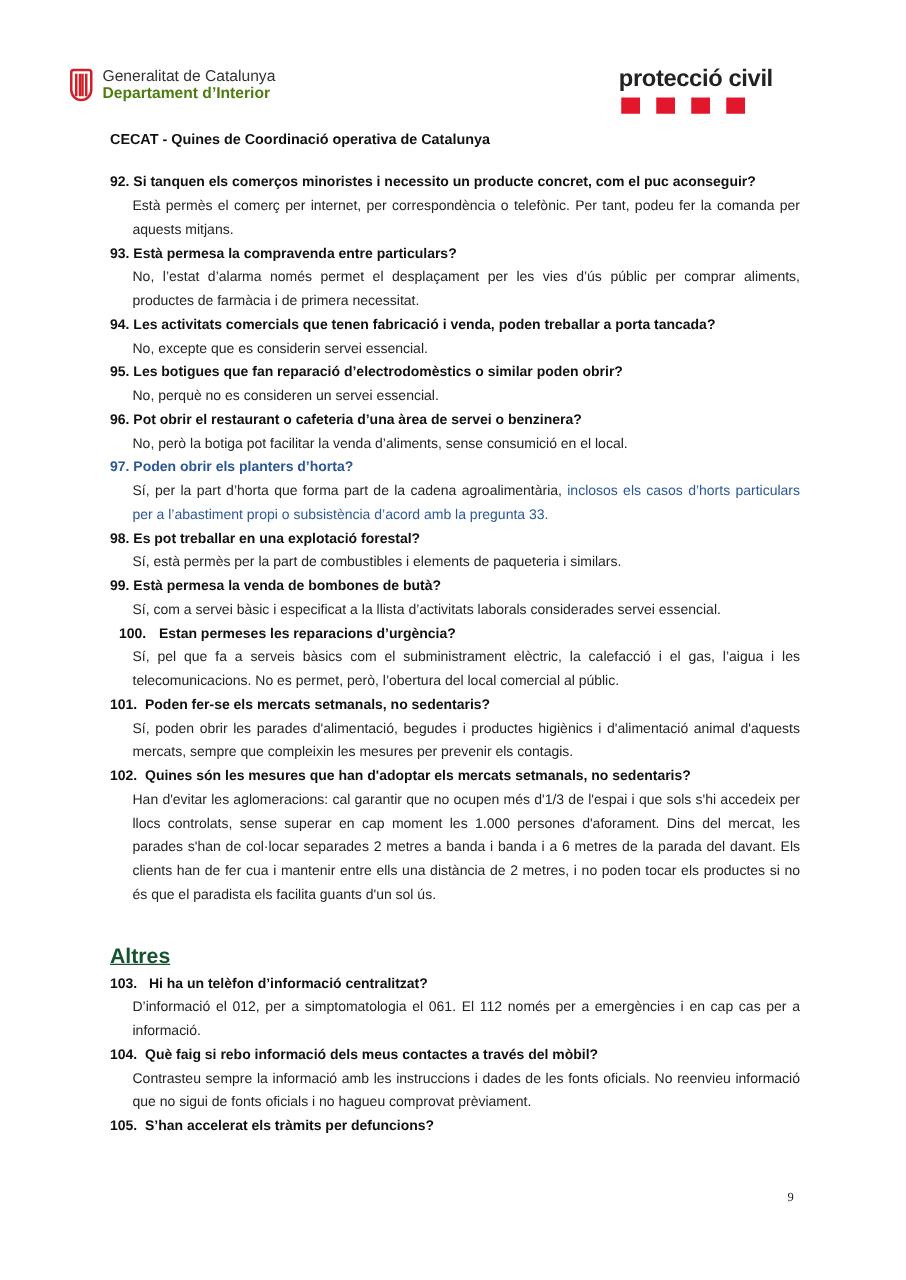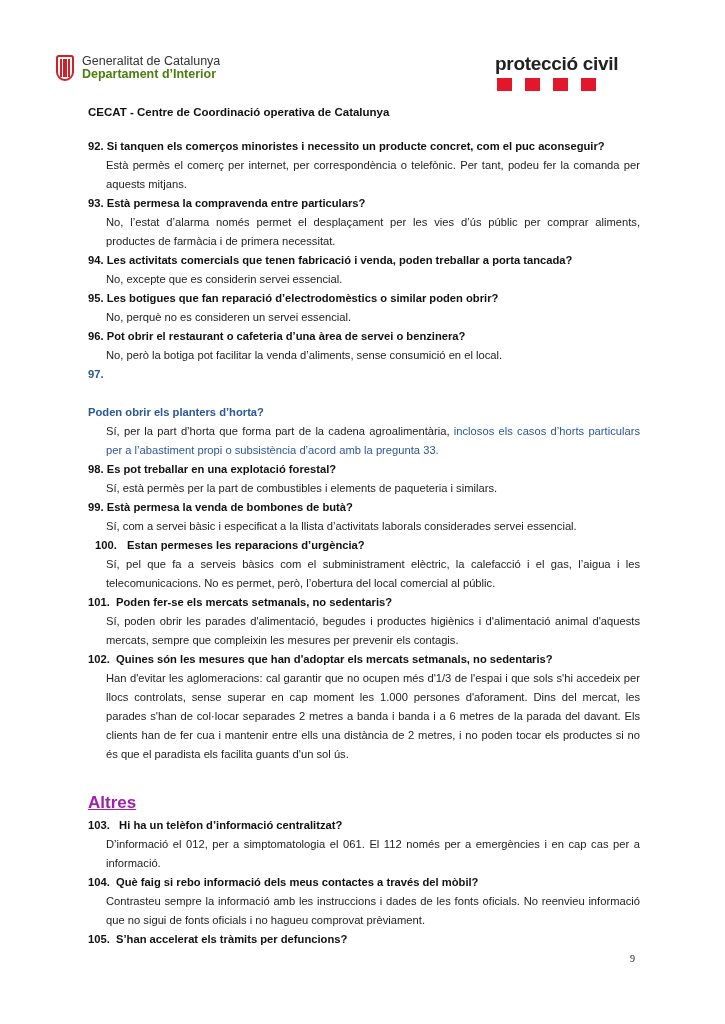--- a/index.html
+++ b/index.html
@@ -16,25 +16,25 @@
   .pc-title { font-size: 19px; font-weight: bold; color: #222; letter-spacing: -0.3px; line-height: 20px; }
   .pc-squares { display: flex; gap: 13px; margin-top: 4px; margin-left: 2px; }
   .pc-squares span { width: 15px; height: 13px; background: #e3172c; display: block; }
 
   .cecat { position: absolute; left: 88px; top: 106px; font-size: 11.5px; font-weight: bold; color: #111; }
 
   .content { position: absolute; left: 88px; top: 137px; width: 552px; font-family: "Liberation Sans", sans-serif; font-size: 11.2px; }
   .q { font-weight: bold; line-height: 19px; color: #111; display: flex; }
   .q .num { display: inline-block; }
   .q .num.wide { width: 36px; text-align: center; }
-  .q.blue { color: #2b5796; flex-direction: column; }
+  .q.blue { color: #2b5796; }
   .a { padding-left: 18px; line-height: 19px; text-align: justify; color: #222; }
   .a .blue { color: #2b5796; }
 
-  .section-title { font-size: 17px; font-weight: bold; text-decoration: underline; margin-top: 28px; margin-bottom: 2px; line-height: 22px; color: #a21caf; }
+  .section-title { font-size: 17px; font-weight: bold; text-decoration: underline; margin-top: 28px; margin-bottom: 2px; line-height: 22px; color: #14532d; }
 
   .page-number { position: absolute; left: 630px; top: 953px; font-family: "Liberation Serif", serif; font-size: 10px; color: #222; }
 </style>
 </head>
 <body>
 
 <div class="header-left">
   <div class="gencat-emblem">
       <span></span>
       <span></span>
@@ -50,21 +50,21 @@
 <div class="header-right">
   <div class="pc-title">protecció civil</div>
   <div class="pc-squares">
       <span></span>
       <span></span>
       <span></span>
       <span></span>
     </div>
 </div>
 
-<div class="cecat">CECAT - Centre de Coordinació operativa de Catalunya</div>
+<div class="cecat">CECAT - Quines de Coordinació operativa de Catalunya</div>
 
 <div class="content">
   <div>
     <div class="q"><span class="num">92.</span>&nbsp;<span>Si tanquen els comerços minoristes i necessito un producte concret, com el puc aconseguir?</span></div>
     <div class="a">Està permès el comerç per internet, per correspondència o telefònic. Per tant, podeu fer la comanda per aquests mitjans.</div>
   </div>
   <div>
     <div class="q"><span class="num">93.</span>&nbsp;<span>Està permesa la compravenda entre particulars?</span></div>
     <div class="a">No, l’estat d’alarma només permet el desplaçament per les vies d’ús públic per comprar aliments, productes de farmàcia i de primera necessitat.</div>
   </div>

